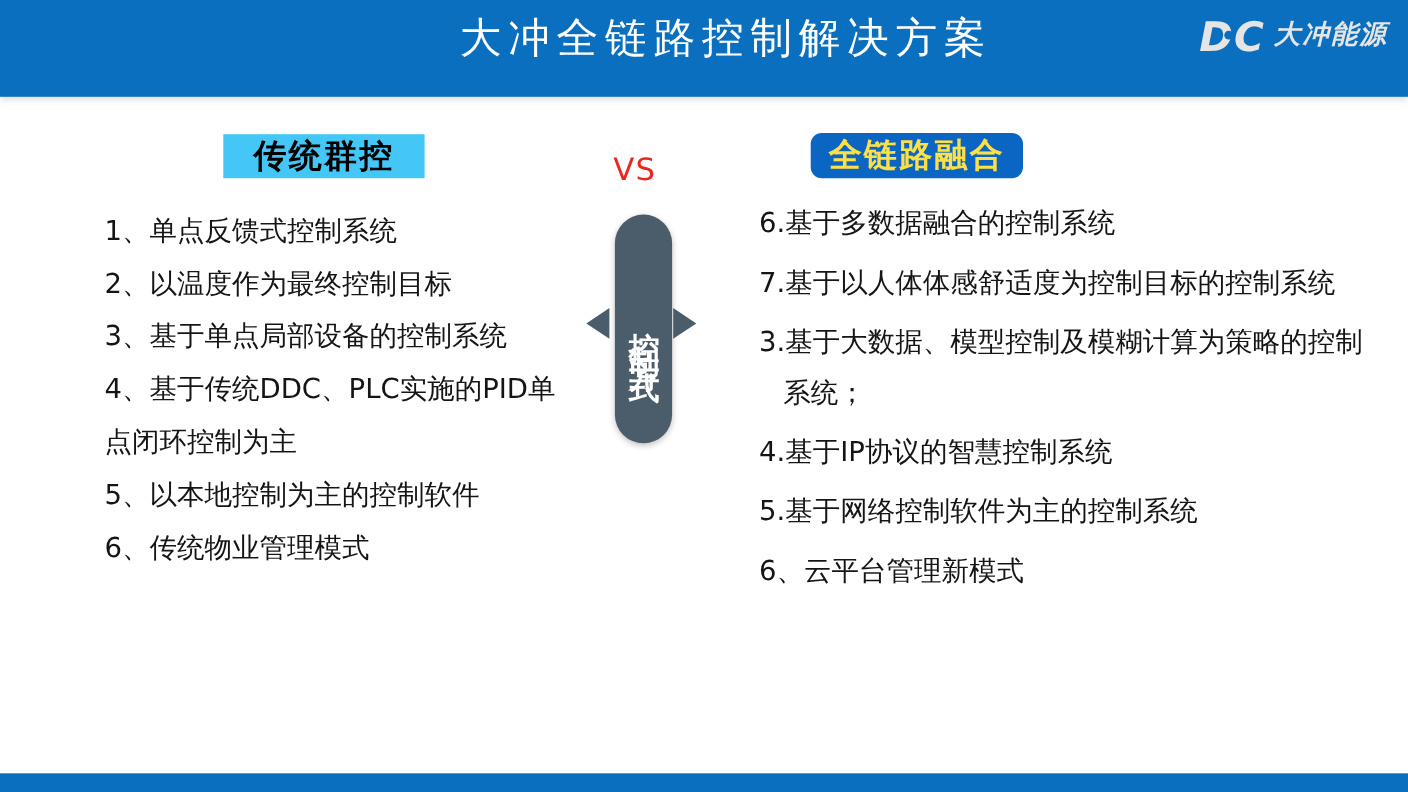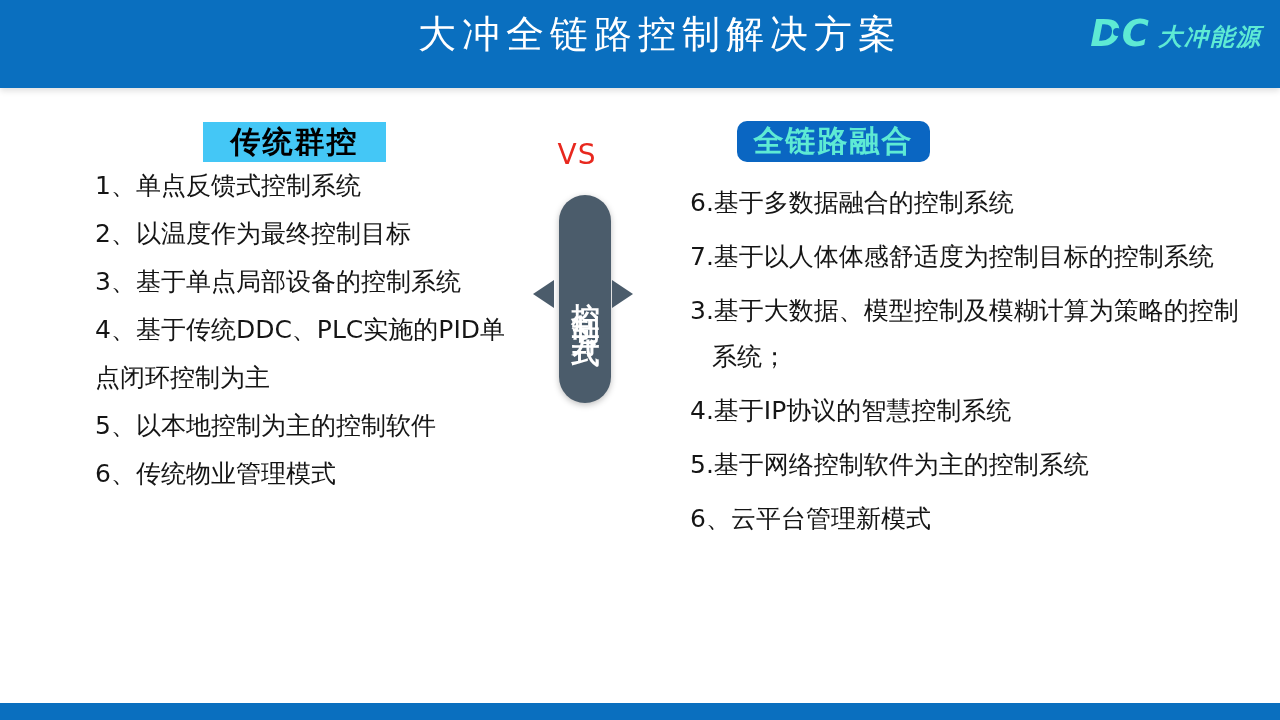--- a/index.html
+++ b/index.html
@@ -11,21 +11,21 @@
     position:absolute;left:0;top:0;width:1280px;height:88px;
     background:var(--header-blue,#0a6fbf);
     box-shadow:0 3px 6px rgba(0,0,0,0.12);
   }
   .slide-title{
     position:absolute;left:660px;top:11px;transform:translateX(-50%);
     white-space:nowrap;color:#ffffff;font-size:38px;line-height:46px;
     font-weight:500;letter-spacing:6px;
   }
   .logo{
-    position:absolute;right:18px;top:15px;display:flex;align-items:flex-end;gap:8px;color:#5eead4;
+    position:absolute;right:18px;top:15px;display:flex;align-items:flex-start;gap:8px;color:#e5e5e5;
   }
   .logo-abbr{
     position:relative;font-size:37px;font-weight:900;font-style:italic;
     letter-spacing:1px;line-height:38px;
   }
   .logo-abbr::after{ 
     content:"";position:absolute;left:23px;top:13px;width:8px;height:8px;
     border-radius:50%;background:var(--header-blue,#0a6fbf);
   }
   .logo-name{font-size:24px;font-weight:800;font-style:italic;letter-spacing:2px;}
@@ -40,26 +40,26 @@
   .label{
     position:absolute;display:flex;align-items:center;justify-content:center;
     font-weight:800;letter-spacing:2px;
   }
   .label-left{
     left:203px;top:122px;width:183px;height:40px;
     background:var(--cyan,#44c7f6);color:#000000;font-size:30px;
   }
   .label-right{
     left:737px;top:121px;width:193px;height:41px;border-radius:10px;
-    background:var(--label-blue,#0a66c2);color:#5eead4;font-size:30px;
+    background:var(--label-blue,#0a66c2);color:#fde047;font-size:30px;
   }
 
   
   .list{position:absolute;color:var(--text,#151515);}
-  .list-left{left:95px;top:162px;width:435px;font-size:25px;line-height:48px;}
+  .list-left{left:95px;top:186px;width:435px;font-size:25px;line-height:48px;}
   .list-left .item{margin:0;}
   .list-right{left:690px;top:180px;width:560px;font-size:25px;line-height:46px;}
   .list-right .item{margin:0 0 8px 0;padding-left:22px;text-indent:-22px;}
 
   
   .vs{
     position:absolute;left:577px;top:138px;transform:translateX(-50%);
     color:var(--red,#e8281e);font-size:28px;font-weight:400;letter-spacing:1px;
   }
   .axis{

